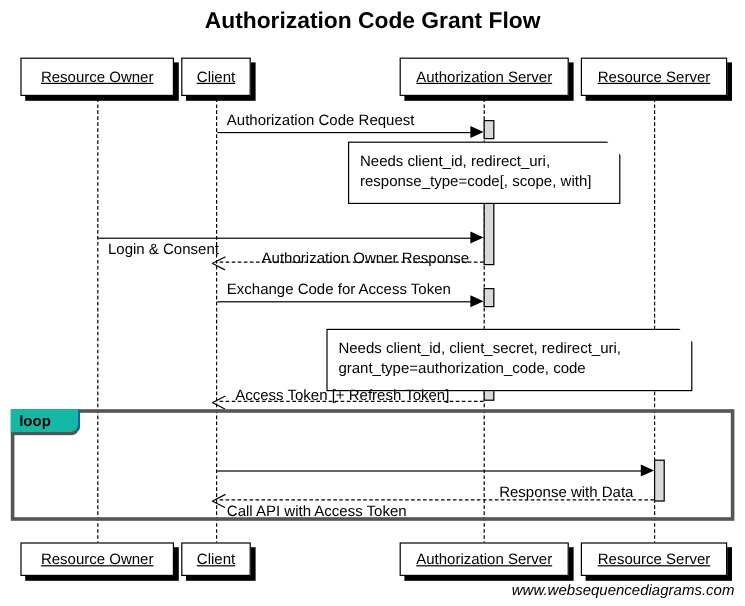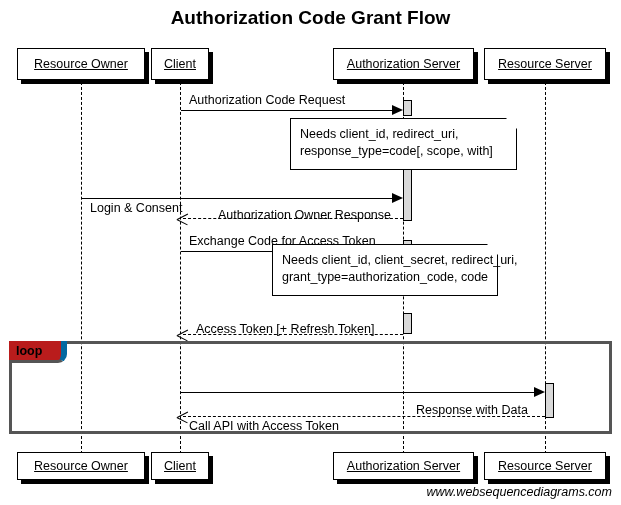--- a/index.html
+++ b/index.html
@@ -129,22 +129,22 @@
   
   .frag {
     position: absolute;
     box-sizing: border-box;
     border: 3px solid #555555;
     background: transparent;
   }
   .fragtab {
     position: absolute;
     box-sizing: border-box;
-    background: #b91c1c;
-    border-right: 6px solid #0369a1;
+    background: #14b8a6;
+    border-right: 2px solid #0369a1;
     border-bottom: 3px solid #555555;
     border-bottom-right-radius: 9px;
     display: flex;
     align-items: center;
     padding-left: 7px;
     text-align: right;
   }
   .fragtab span {
     font-size: 12.5px;
     font-weight: bold;
@@ -206,21 +206,21 @@
   <div class="arrowhead right" style="left:392px; top:193px;"></div>
 
   <div class="msglabel" style="left:218px; top:208px;">Authorization Owner Response</div>
   <div class="msgline dashed" style="left:183px; top:218px; width:220px;"></div>
   <div class="arrowhead left-open" style="left:177px; top:213px;"></div>
 
   <div class="msglabel" style="left:189px; top:234px;">Exchange Code for Access Token</div>
   <div class="msgline" style="left:181px; top:251px; width:212px;"></div>
   <div class="arrowhead right" style="left:392px; top:246px;"></div>
 
-  <div class="note" style="left:272px; top:244px; width:226px; height:52px;">
+  <div class="note" style="left:272px; top:274px; width:305px; height:52px;">
     <div class="foldcut"></div>
     <div class="notetext">Needs client_id, client_secret, redirect_uri,</div>
     <div class="notetext">grant_type=authorization_code, code</div>
   </div>
 
   <div class="msglabel" style="left:196px; top:322px;">Access Token [+ Refresh Token]</div>
   <div class="msgline dashed" style="left:183px; top:334px; width:220px;"></div>
   <div class="arrowhead left-open" style="left:177px; top:329px;"></div>
 
   <div class="frag" style="left:9px; top:341px; width:603px; height:93px;"></div>

